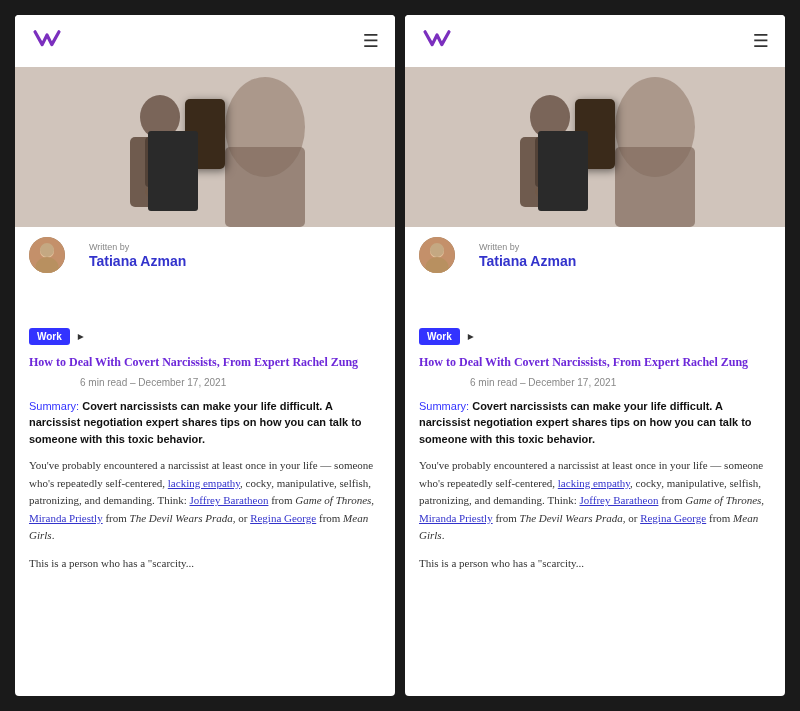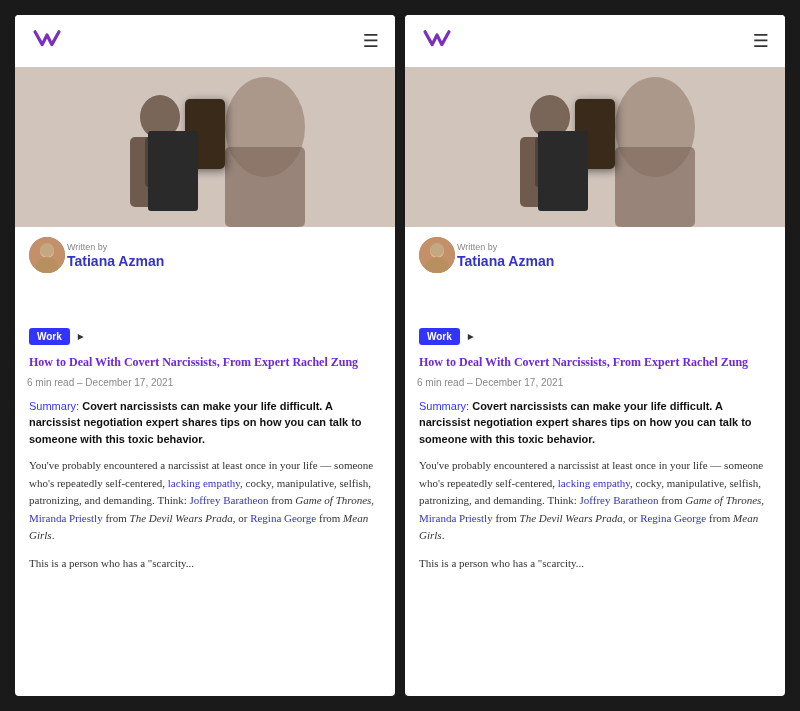--- a/index.html
+++ b/index.html
@@ -83,21 +83,21 @@
       width: 50px;
       height: 80px;
       background: #2a2a2a;
       border-radius: 3px;
     }
 
     .author-row {
       display: flex;
       align-items: center;
       padding: 10px 14px 6px;
-      gap: 2px;
+      gap: 24px;
     }
 
     .avatar {
       width: 36px;
       height: 36px;
       border-radius: 50%;
       background: radial-gradient(circle at 40% 35%, #c4a882, #8a6040);
       flex-shrink: 0;
       overflow: hidden;
       position: relative;
@@ -169,21 +169,22 @@
       font-weight: bold;
       color: #6d28d9;
       padding: 6px 14px 4px;
       line-height: 1.3;
     }
 
     .meta-row {
       font-family: Arial, sans-serif;
       font-size: 10px;
       color: #888;
-      padding: 2px 12px 6px;
+      padding: 2px 29px 6px;
+      margin-left: 36px;
     }
 
     .summary-block {
       padding: 4px 14px 6px;
       font-family: Arial, sans-serif;
       font-size: 11px;
       line-height: 1.5;
       color: #222;
     }
 
@@ -200,20 +201,21 @@
     .body-text {
       padding: 4px 14px 6px;
       font-family: Georgia, serif;
       font-size: 11px;
       line-height: 1.6;
       color: #333;
     }
 
     .link {
       color: #3333cc;
+      text-decoration: underline;
     }
 
     .italic {
       font-style: italic;
     }
 
     
     .logo-svg {
       width: 32px;
       height: 24px;

